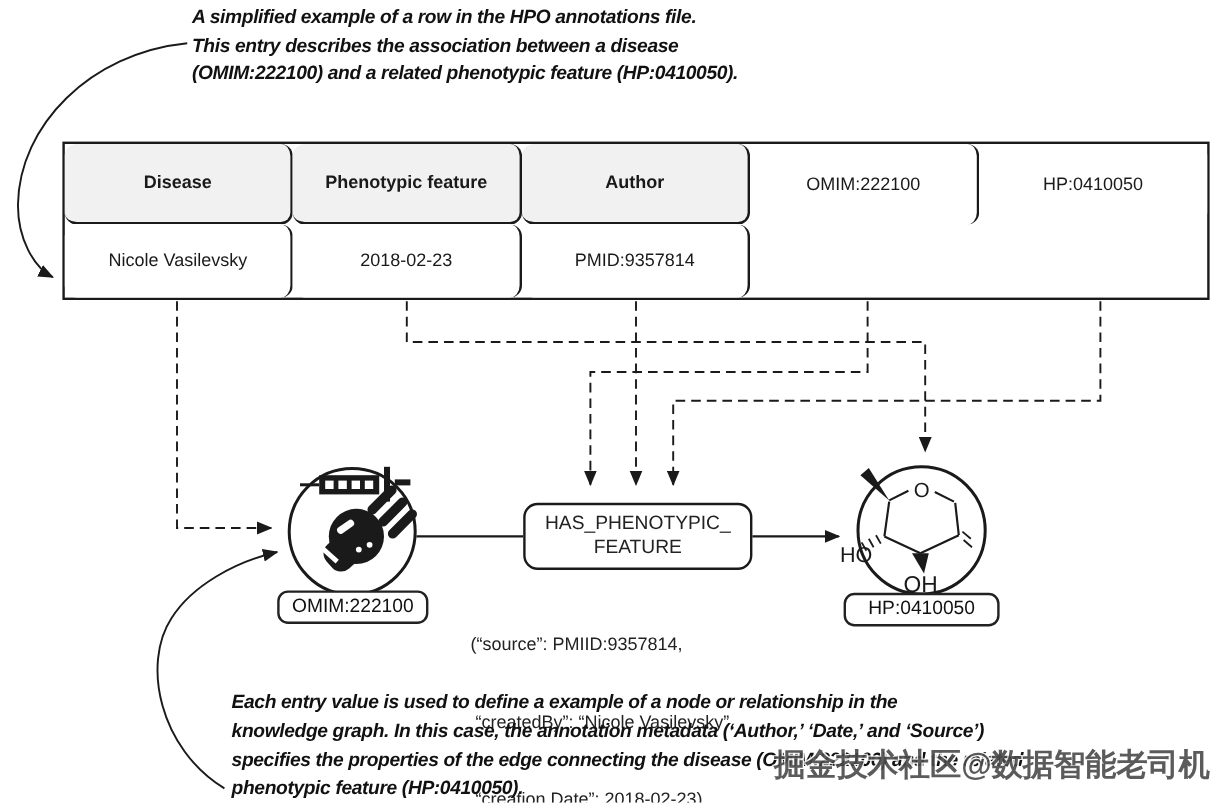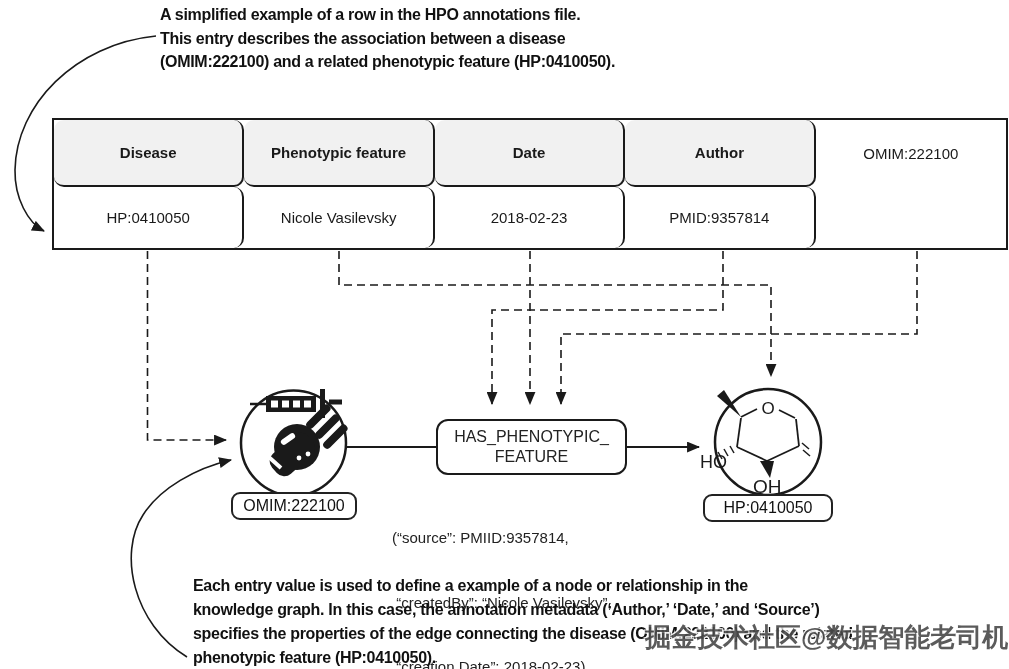--- a/index.html
+++ b/index.html
@@ -1,19 +1,19 @@
 <!DOCTYPE html>
 <html><head>
 <meta charset="utf-8">
 <style>
   html,body{margin:0;padding:0;background:#fff;}
   #canvas{position:relative;width:1009px;height:669px;background:#fff;overflow:hidden;
           font-family:"Liberation Sans", sans-serif;color:#1a1a1a;}
   #wires{position:absolute;left:0;top:0;z-index:1;}
-  .ann{position:absolute;font-weight:bold;letter-spacing:-0.3px;color:#111;z-index:2;}
+  .ann{position:absolute;font-weight:bold;letter-spacing:-0.3px;color:#111;z-index:2;font-style:italic;}
   .ann.top{left:160px;top:3px;font-size:16px;line-height:23.5px;}
   .ann.bottom{left:193px;top:574px;font-size:16px;line-height:24px;z-index:2;}
   .tbl{position:absolute;left:52px;top:118px;width:956px;height:132px;z-index:2;
        display:grid;grid-template-columns:repeat(5,1fr);grid-template-rows:67px 61px;
        border:2px solid #1a1a1a;box-sizing:border-box;background:#fff;}
   .cell{display:flex;align-items:center;justify-content:center;font-size:15px;
         border-right:2px solid #1a1a1a;box-sizing:border-box;background:#fff;border-radius:10px;}
   .cell:nth-child(5n){border-right:none;}
   .cell.h{background:#f1f1f1;font-weight:bold;border-bottom:2px solid #1a1a1a;}
   .relbox{position:absolute;left:436px;top:419px;width:191px;height:56px;z-index:3;
@@ -100,21 +100,20 @@
 
   <div class="ann top">
     <div>A simplified example of a row in the HPO annotations file.</div>
     <div>This entry describes the association between a disease</div>
     <div>(OMIM:222100) and a related phenotypic feature (HP:0410050).</div>
   </div>
 
   <div class="tbl">
     <div class="cell h">Disease</div>
     <div class="cell h">Phenotypic feature</div>
-    <div class="cell h">Date</div>
     <div class="cell h">Author</div>
     <div class="cell">OMIM:222100</div>
     <div class="cell">HP:0410050</div>
     <div class="cell">Nicole Vasilevsky</div>
     <div class="cell">2018-02-23</div>
     <div class="cell">PMID:9357814</div>
   </div>
 
   <div class="relbox">
     <div>HAS_PHENOTYPIC_</div>

